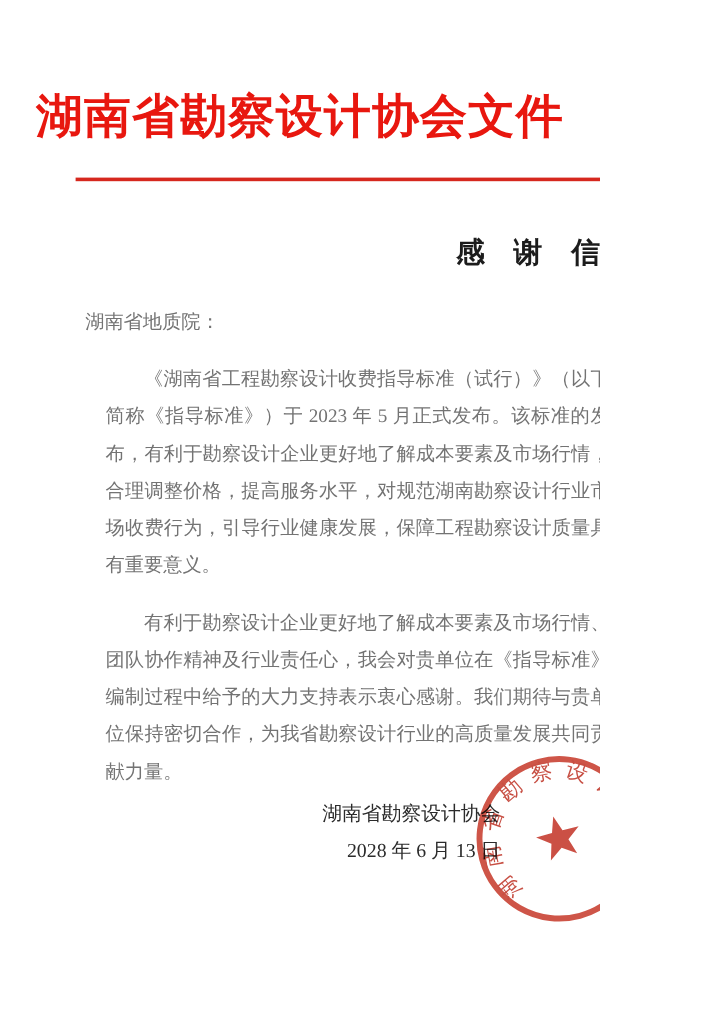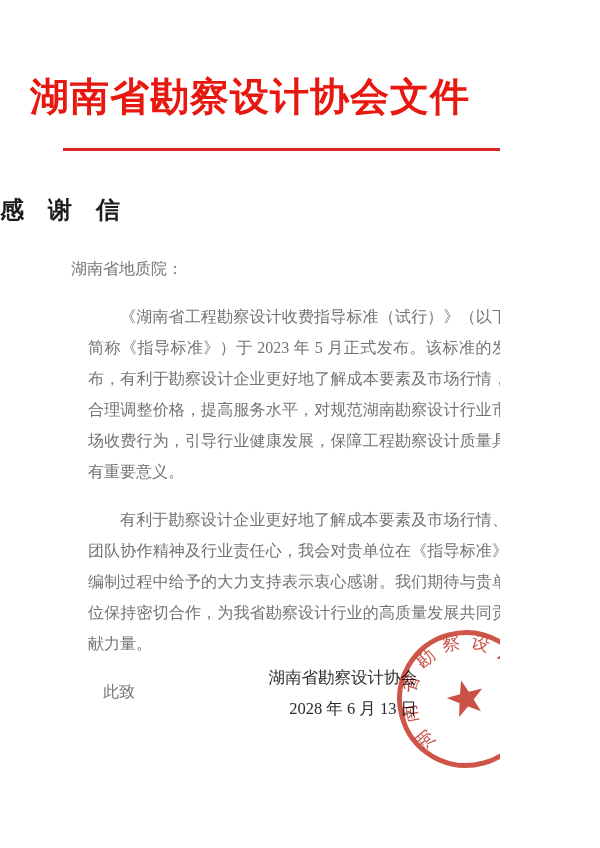--- a/index.html
+++ b/index.html
@@ -31,21 +31,21 @@
     top: 148px;
     width: 458px;
     height: 3px;
     background: #d6281e;
   }
   .letter-title {
     position: absolute;
     top: 194px;
     left: 0;
     width: 100%;
-    text-align: left;
+    text-align: right;
     font-size: 24px;
     font-weight: bold;
     color: #1c1c1c;
     white-space: nowrap;
   }
   .body-block {
     position: absolute;
     left: 71px;
     top: 253px;
     width: 454px;
@@ -95,21 +95,20 @@
   <div class="doc-header">湖南省勘察设计协会文件</div>
 
   <div class="red-rule"></div>
 
   <div class="letter-title">感　谢　信</div>
 
   <div class="body-block">
     <div class="salutation">湖南省地质院：</div>
     <p>《湖南省工程勘察设计收费指导标准（试行）》（以下简称《指导标准》）于 2023 年 5 月正式发布。该标准的发布，有利于勘察设计企业更好地了解成本要素及市场行情，合理调整价格，提高服务水平，对规范湖南勘察设计行业市场收费行为，引导行业健康发展，保障工程勘察设计质量具有重要意义。</p>
     <p>有利于勘察设计企业更好地了解成本要素及市场行情、团队协作精神及行业责任心，我会对贵单位在《指导标准》编制过程中给予的大力支持表示衷心感谢。我们期待与贵单位保持密切合作，为我省勘察设计行业的高质量发展共同贡献力量。</p>
-    <div class="closing-line">此致</div>
   </div>
 
   <div class="sig sig-org">湖南省勘察设计协会</div>
 
   <div class="sig sig-date">2028 年 6 月 13 日</div>
 
   <svg class="seal" viewBox="0 0 140 140">
     <circle class="seal-ring" cx="70" cy="70" r="62"></circle>
     <path id="sealArc" d="M 36.06,103.94 A 48,48 0 1 1 103.94,103.94" fill="none"></path>
     <text class="seal-text">

